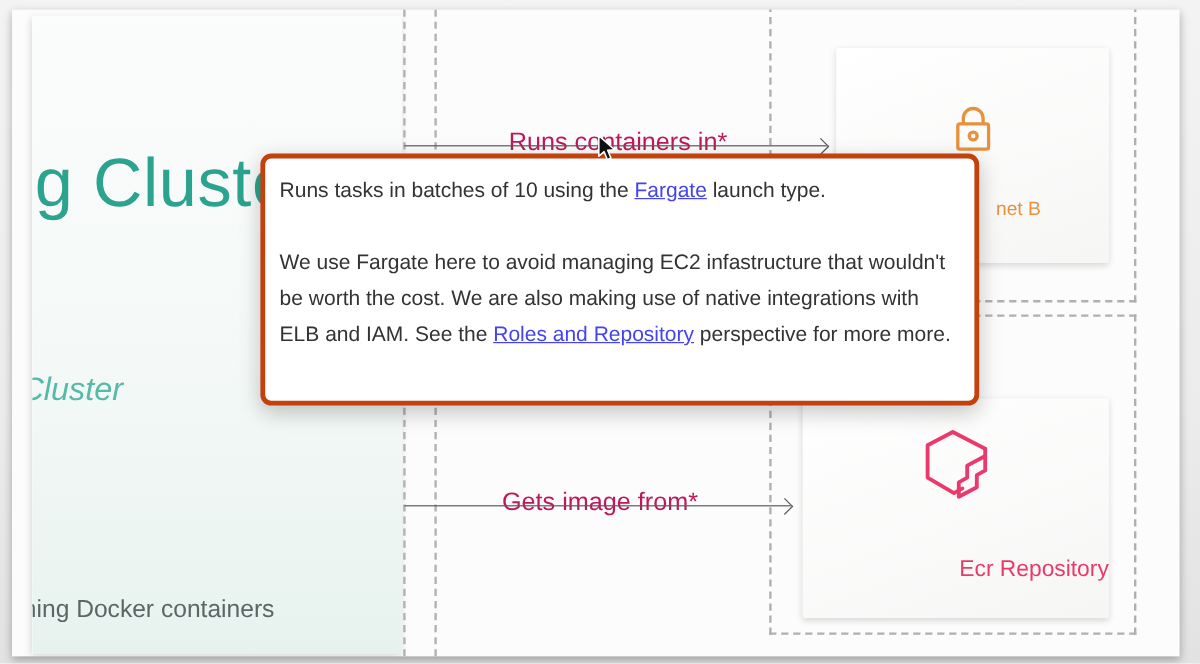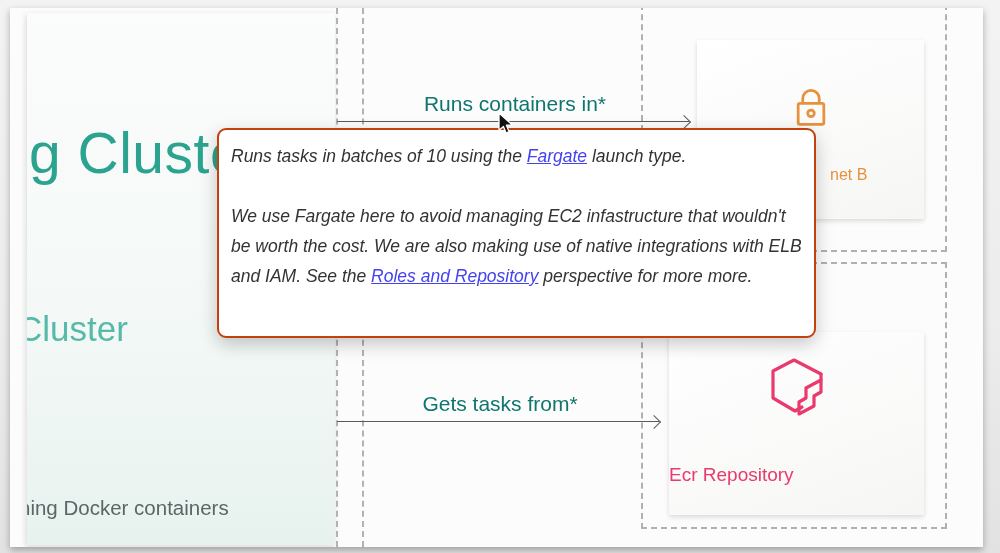--- a/index.html
+++ b/index.html
@@ -19,21 +19,21 @@
     background:linear-gradient(180deg,#fbfcfc 0%,#f4f9f7 55%,#e7f2ee 100%);
     box-shadow:-1px 2px 6px rgba(0,0,0,0.15);
     overflow:hidden;
   }
   .cluster-heading{
     position:absolute;left:2px;top:107px;
     font-size:57px;color:#2ba38f;white-space:nowrap;letter-spacing:0.5px;
   }
   .cluster-subheading{
     position:absolute;left:-10px;top:296px;
-    font-size:35px;color:#57b9a7;white-space:nowrap;
+    font-size:27px;color:#57b9a7;white-space:nowrap;font-style:italic;
   }
   .cluster-caption{
     position:absolute;left:-8px;top:483px;
     font-size:20.5px;color:#5b6767;white-space:nowrap;
   }
   
   .vdash{position:absolute;top:0;width:0;height:539px;border-left:2px dashed #b2b2b2;}
   .vdash-a{left:326px;}
   .vdash-b{left:352px;}
   .dashed-box{position:absolute;border:2px dashed #b0b0b0;background:transparent;}
@@ -46,47 +46,47 @@
   }
   .subnet-card{left:54px;top:44px;width:227px;height:179px;}
   .ecr-card{left:26px;top:68px;width:255px;height:183px;}
   .subnet-label{
     position:absolute;left:133px;top:126px;
     font-size:16px;color:#e8913d;white-space:nowrap;
   }
   .lock-wrap{position:absolute;left:92px;top:44px;width:44px;height:44px;}
   .ecr-icon-wrap{position:absolute;left:100px;top:26px;width:56px;height:60px;}
   .ecr-label{
-    position:absolute;left:0;top:132px;width:255px;text-align:left;
+    position:absolute;left:0;top:132px;width:255px;text-align:right;
     font-size:19px;font-weight:500;color:#ea3a6d;
   }
   
   .edge-line{position:absolute;height:0;border-top:1.6px solid #5a5a5a;}
   .edge-line-1{left:327px;top:113px;width:352px;}
   .edge-line-2{left:327px;top:413px;width:322px;}
   .chevron{
     position:absolute;width:9px;height:9px;
     border-top:1.6px solid #5a5a5a;border-right:1.6px solid #5a5a5a;
     transform:rotate(45deg);
   }
   .chevron-1{left:669px;top:109px;}
   .chevron-2{left:639px;top:409px;}
   .edge-label{
     position:absolute;text-align:center;
-    font-size:21px;color:#0f766e;white-space:nowrap;
+    font-size:21px;color:#be185d;white-space:nowrap;margin-top:15px;
   }
   .edge-label-1{left:330px;top:84px;width:350px;}
   .edge-label-2{left:330px;top:384px;width:320px;}
   
   .tooltip{
     position:absolute;left:207px;top:120px;width:599px;height:210px;
-    background:#ffffff;border:2px solid #c2410c;border-radius:9px;
+    background:#ffffff;border:4px solid #c2410c;border-radius:9px;
     box-shadow:0 6px 18px rgba(0,0,0,0.22);
     z-index:50;box-sizing:border-box;padding:11px 12px;
-    font-size:17.5px;line-height:30px;color:#333333;overflow:hidden;font-style:italic;
+    font-size:17.5px;line-height:30px;color:#333333;overflow:hidden;
   }
   .tooltip p{margin:0;}
   .tooltip p + p{margin-top:30px;}
   .tooltip a{color:#4443ee;text-decoration:underline;cursor:pointer;}
   
   .cursor{position:absolute;left:488px;top:104px;z-index:100;}
   svg{display:block;}
 </style>
 </head>
 <body>
@@ -126,21 +126,21 @@
         </svg>
       </div>
       <div class="ecr-label">Ecr Repository</div>
     </div>
   </div>
 
   <div class="edge-label edge-label-1">Runs containers in*</div>
   <div class="edge-line edge-line-1"></div>
   <div class="chevron chevron-1"></div>
 
-  <div class="edge-label edge-label-2">Gets tasks from*</div>
+  <div class="edge-label edge-label-2">Gets image from*</div>
   <div class="edge-line edge-line-2"></div>
   <div class="chevron chevron-2"></div>
 
   <div class="tooltip">
     <p><span>Runs tasks in batches of 10 using the </span><a>Fargate</a><span> launch type.</span></p>
     <p><span>We use Fargate here to avoid managing EC2 infastructure that wouldn't be worth the cost. We are also making use of native integrations with ELB and IAM. See the </span><a>Roles and Repository</a><span> perspective for more more.</span></p>
   </div>
 
   <div class="cursor">
     <svg width="16" height="24" viewBox="0 0 16 24">

